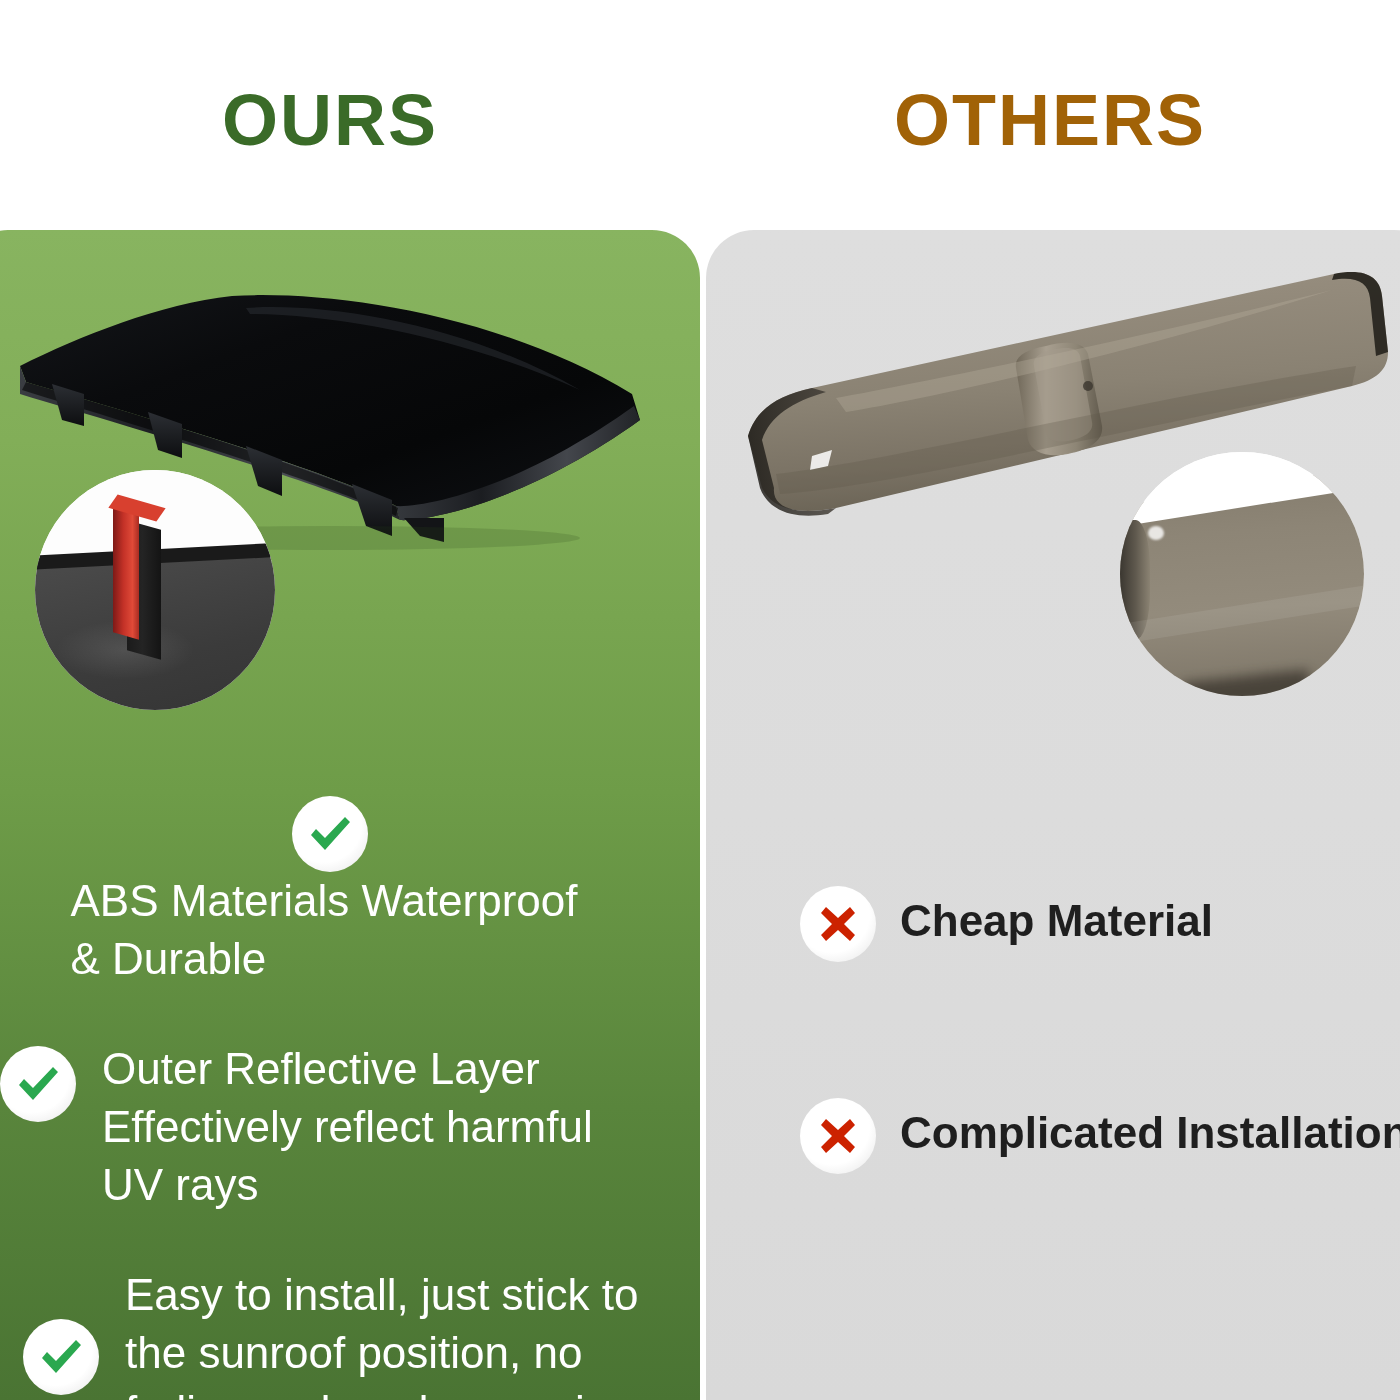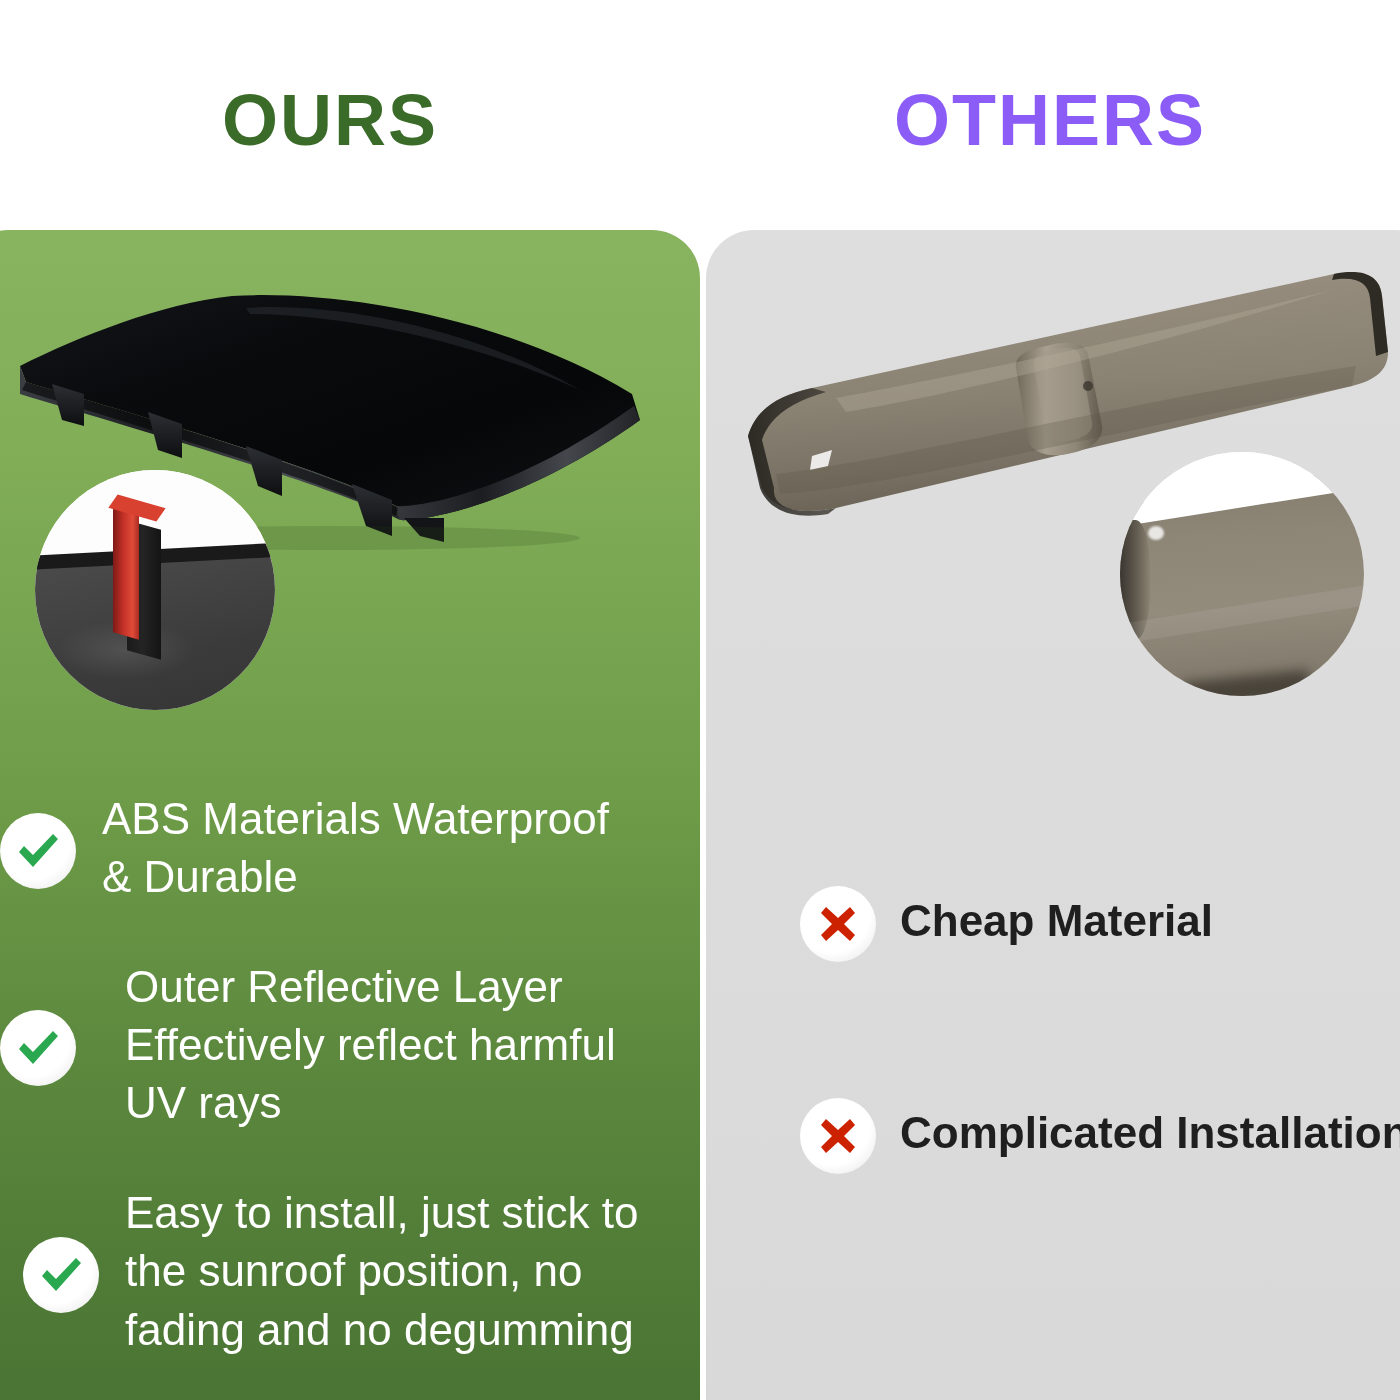--- a/index.html
+++ b/index.html
@@ -35,21 +35,21 @@
     white-space: nowrap;
   }
   .heading-ours {
     left: 0;
     width: 660px;
     color: #3a6b28;
   }
   .heading-others {
     left: 700px;
     width: 700px;
-    color: #8b5cf6;
+    color: #a16207;
   }
 
   
   .panel {
     position: absolute;
     top: 230px;
     height: 1170px;
     overflow: hidden;
   }
   .panel-ours {
@@ -254,22 +254,22 @@
   .feature-text {
     margin-left: 26px;
     font-size: 44px;
     line-height: 1.32;
     color: #ffffff;
     font-weight: 400;
     max-width: 545px;
   }
 
   
-  .fr-1 { align-items: center; }
-  .fr-2 { align-items: center; gap: 23px; }
+  .fr-1 { align-items: center; flex-direction: column; }
+  .fr-2 { align-items: flex-start; }
   .fr-3 { align-items: center; }
 
   .features-others {
     position: absolute;
     left: 94px;
     top: 650px;
     width: 640px;
   }
   .con-row {
     display: flex;

